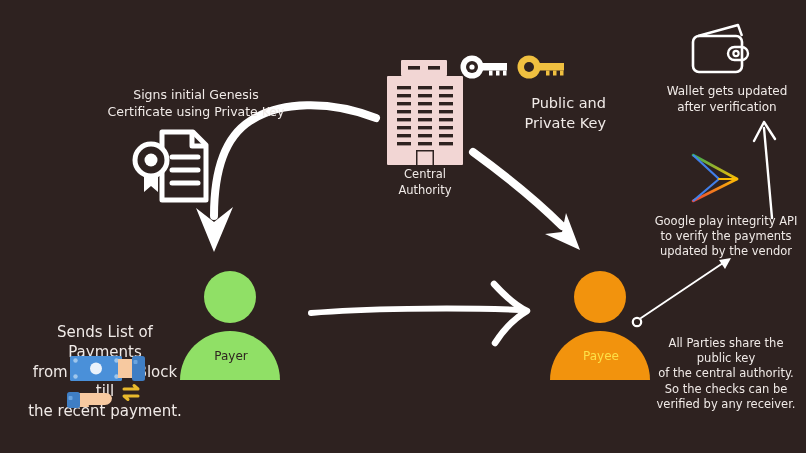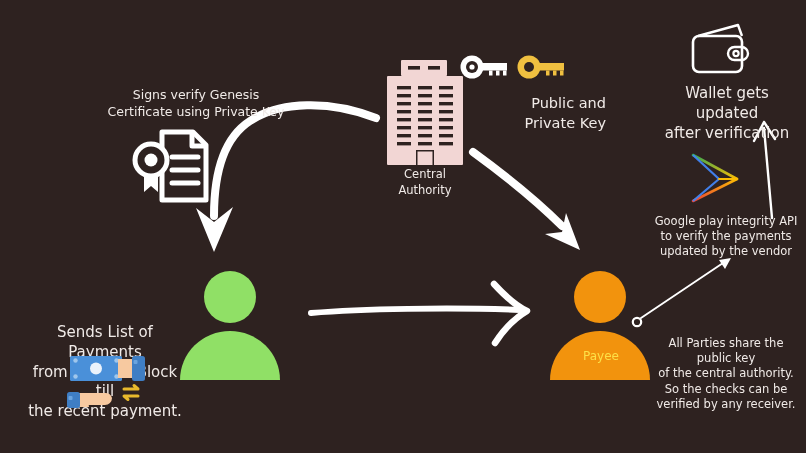--- a/index.html
+++ b/index.html
@@ -33,21 +33,21 @@
     color:#ffffff;
     letter-spacing:-0.3px;
     text-align:left;
     font-family:"DejaVu Sans", sans-serif;
   }
 
   
   #lbl-genesis { left:96px; top:87px; width:200px; font-size:12.5px; }
   #lbl-keys    { left:466px; top:93px; width:140px; font-size:14.5px; text-align:right; line-height:1.4;}
   #lbl-central { left:375px; top:167px; width:100px; font-size:11.5px; font-weight:normal; line-height:1.35;}
-  #lbl-wallet  { left:652px; top:84px; width:150px; font-size:15px; }
+  #lbl-wallet  { left:652px; top:84px; width:150px; font-size:12px; }
   #lbl-gplay   { left:648px; top:214px; width:156px; font-size:11.5px; }
   #lbl-share   { left:648px; top:336px; width:156px; font-size:11.5px; }
   #lbl-sends   { left:22px;  top:294px; width:166px; font-size:15px;margin-top:29px; }
   #lbl-payer   { left:176px; top:349px; width:110px; font-size:12px; color:#2f2420; font-weight:normal;}
   #lbl-payee   { left:546px; top:349px; width:110px; font-size:12px; color:#fde047; font-weight:normal;}
 
   svg { overflow:visible; }
 </style>
 </head>
 <body>
@@ -187,21 +187,21 @@
   <div class="abs txt" id="lbl-share">All Parties share the
 public key
 of the central authority.
 So the checks can be
 verified by  any receiver.</div>
 
   <div class="abs txt" id="lbl-gplay">Google play integrity API
 to verify the payments
 updated by the vendor</div>
 
-  <div class="abs txt" id="lbl-genesis">Signs verify Genesis
+  <div class="abs txt" id="lbl-genesis">Signs initial Genesis
 Certificate using Private Key</div>
 
   <div class="abs txt" id="lbl-sends">Sends List of Payments
 from Genesis Block till
 the recent payment.</div>
 
   <svg class="abs" style="left:64px;top:348px;" width="96" height="66" viewBox="0 0 96 66">
 
     <rect x="6" y="8" width="52" height="25" rx="1.5" fill="#4a90d9"></rect>
     <circle cx="32" cy="20.5" r="6" fill="#eaf2fb"></circle>
@@ -220,20 +220,21 @@
     <path d="M48 50 a7 7 0 0 1 -7 7 h-18 v-12 h18 a7 7 0 0 1 7 5 z" fill="#f7c9a0"></path>
     <path d="M23 45 h-8 v14 h10 z" fill="#f7c9a0"></path>
     <rect x="3" y="44" width="13" height="16" rx="2.5" fill="#3f7ec4"></rect>
     <rect x="4.5" y="48" width="4" height="4" rx="1" fill="#6aa4df"></rect>
   </svg>
 
   <svg class="abs" style="left:172px;top:270px;" width="116" height="110" viewBox="0 0 116 110">
     <circle cx="58" cy="27" r="26" fill="#90e066"></circle>
     <path d="M8 110 a50 49 0 0 1 100 0 z" fill="#90e066"></path>
   </svg>
+  <div class="abs txt" id="lbl-payer">Payer</div>
 
   <svg class="abs" style="left:542px;top:270px;" width="116" height="110" viewBox="0 0 116 110">
     <circle cx="58" cy="27" r="26" fill="#f2930d"></circle>
     <path d="M8 110 a50 49 0 0 1 100 0 z" fill="#f2930d"></path>
   </svg>
   <div class="abs txt" id="lbl-payee">Payee</div>
 
 </div>
 
 </body></html>

